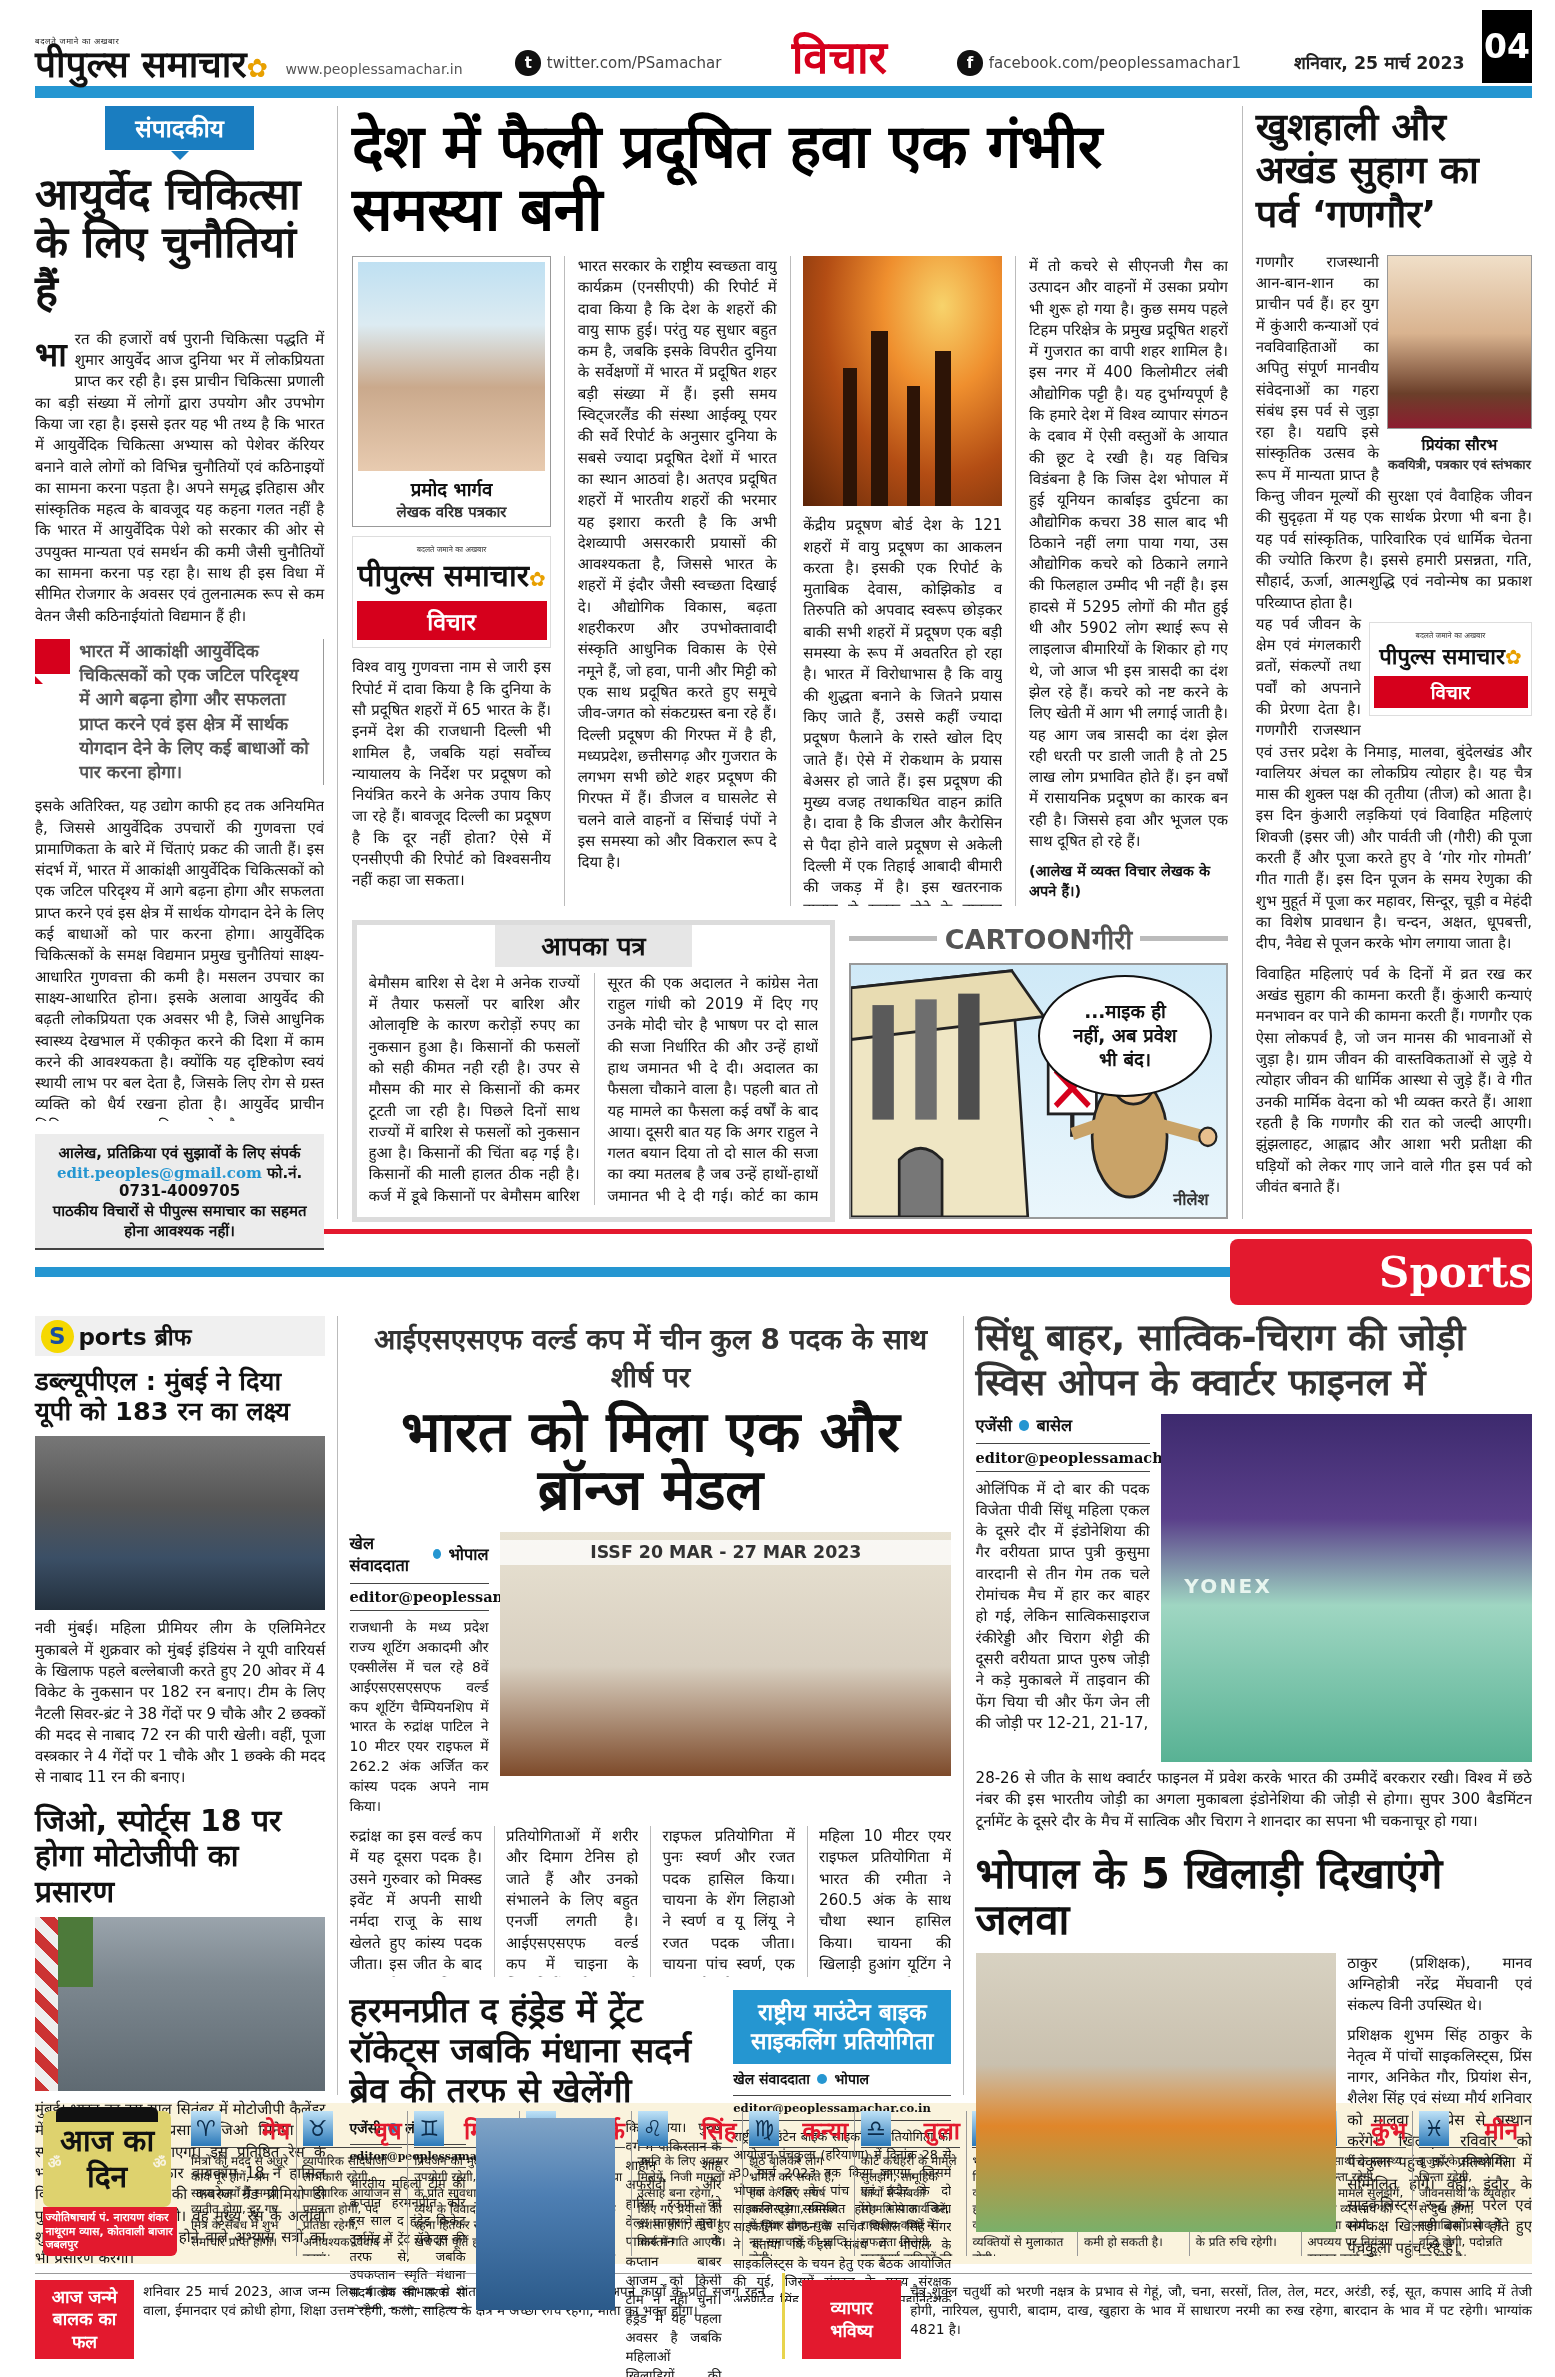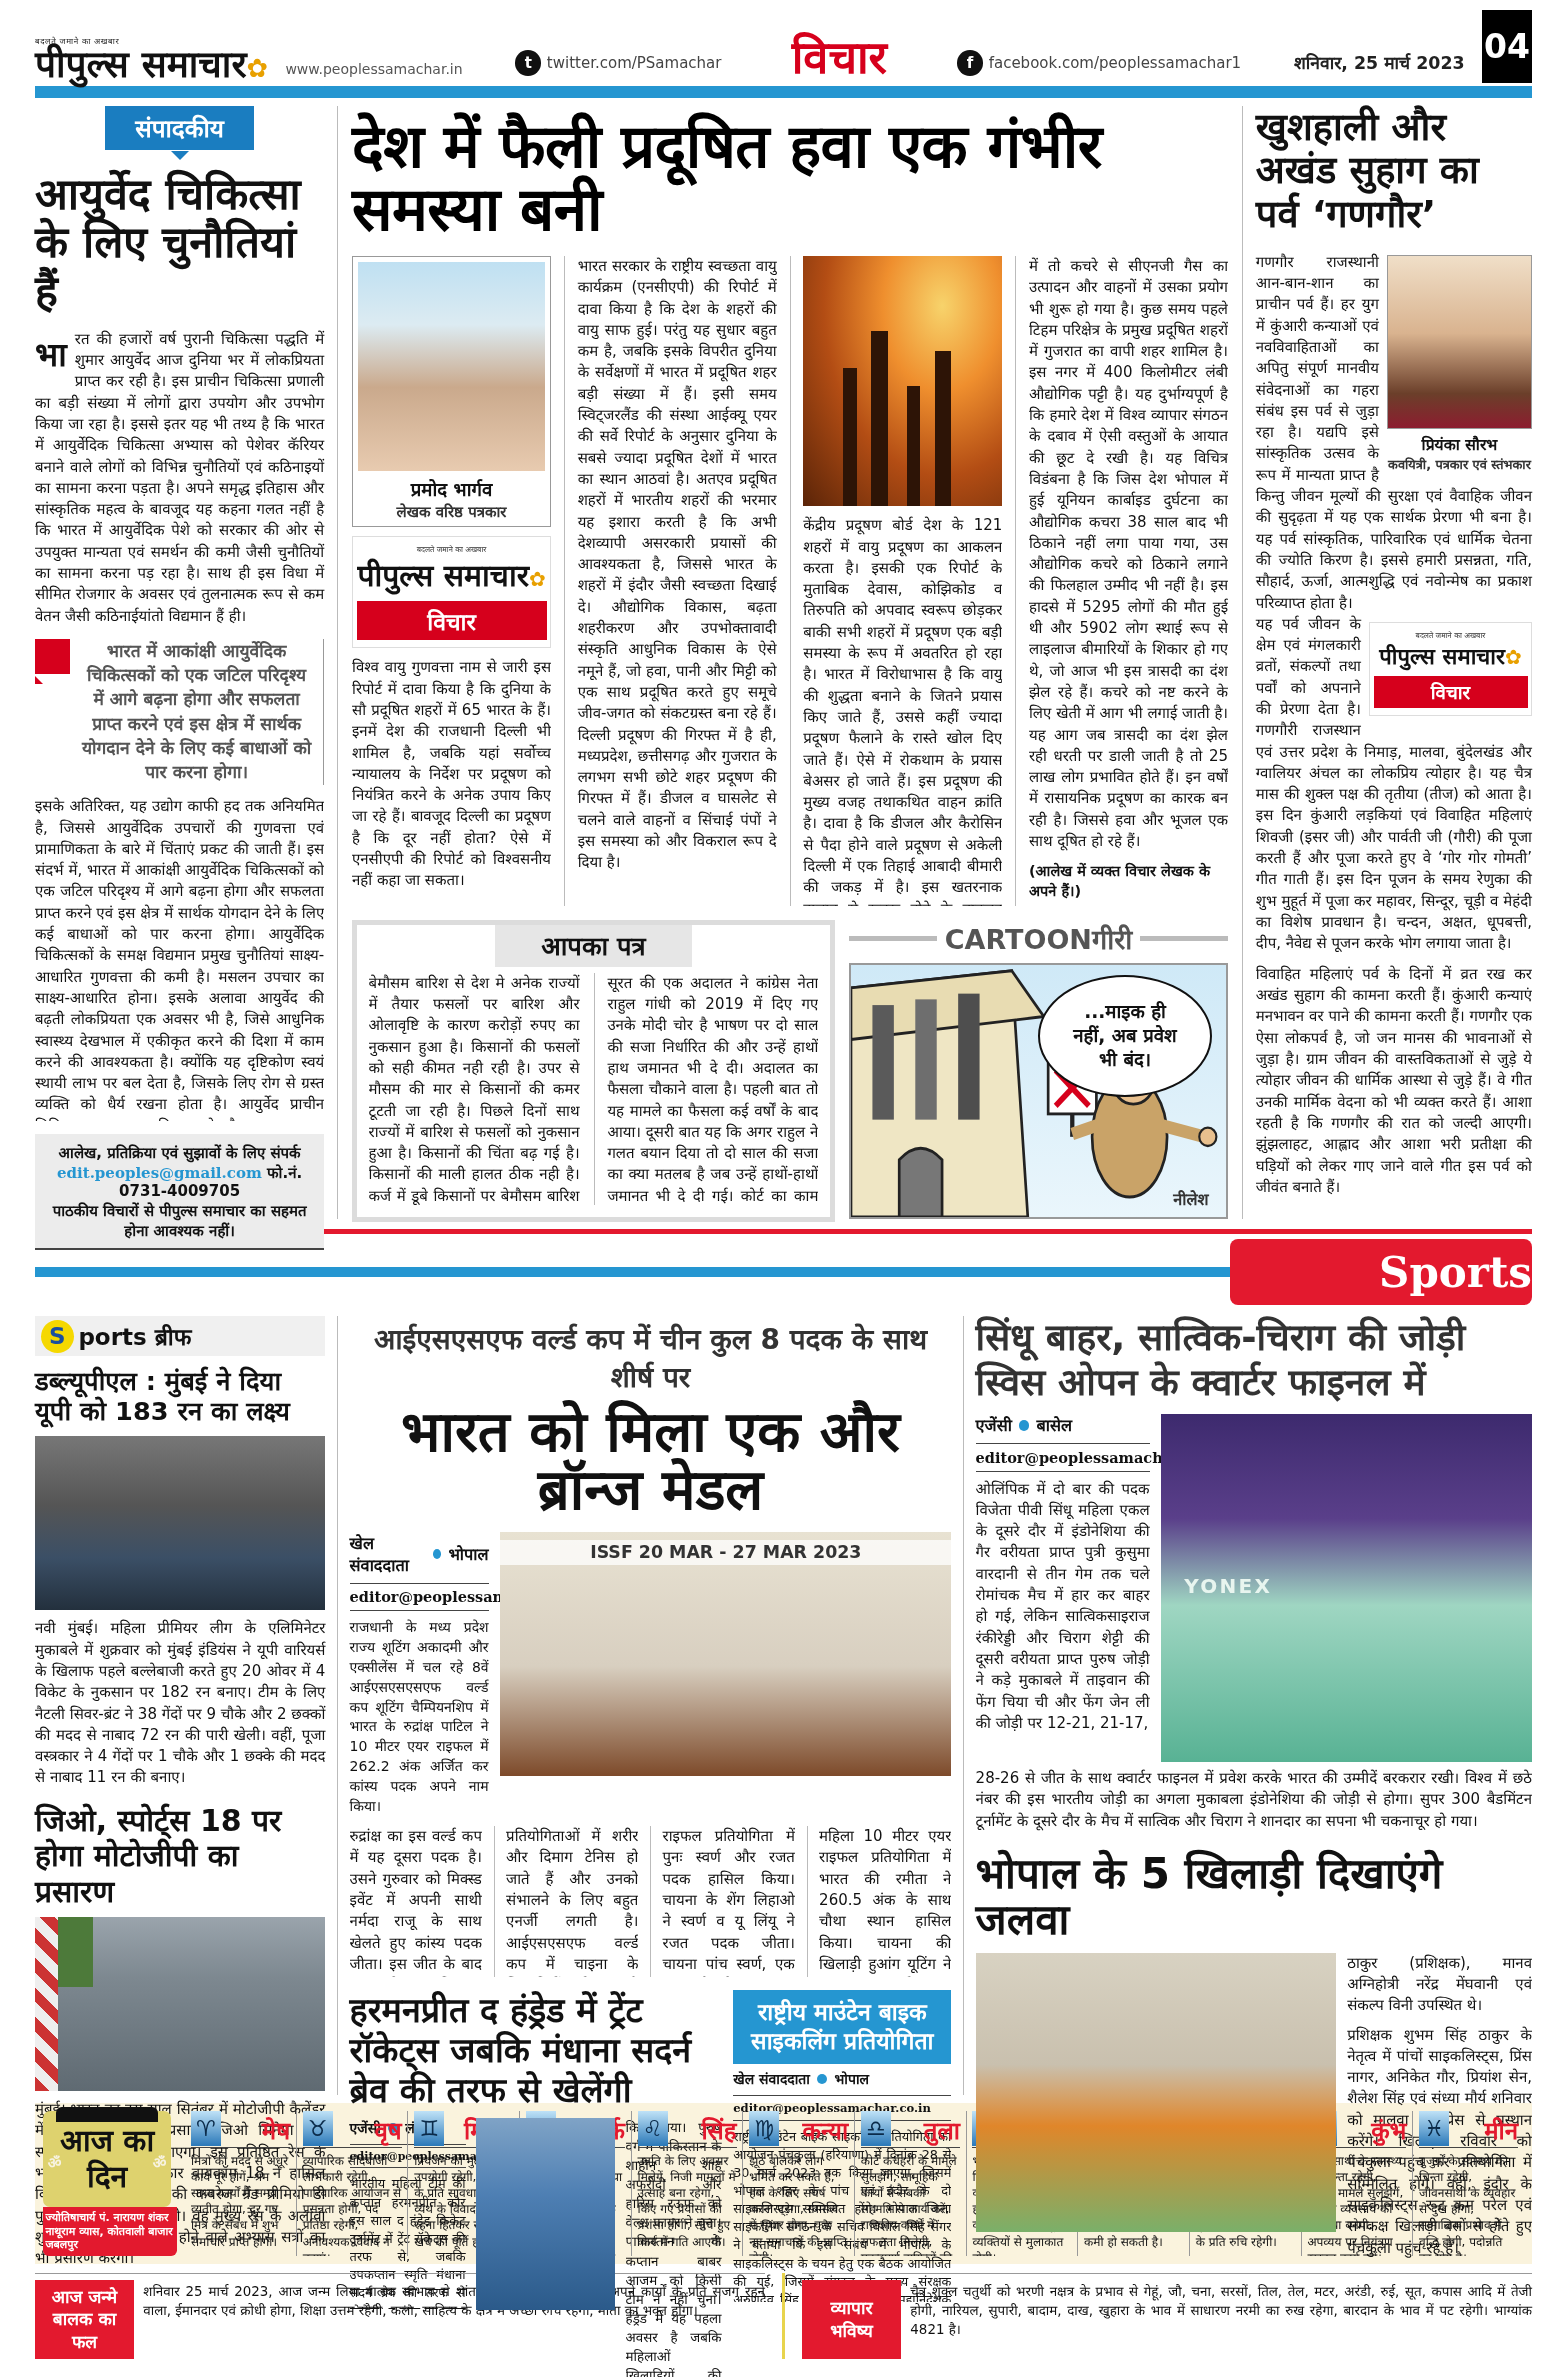--- a/index.html
+++ b/index.html
@@ -40,21 +40,21 @@
   .edit-tag { width:149px; background:#1a7dc0; color:#fff; font-size:24.4px; font-weight:700;
               text-align:center; padding:5.8px 0; margin:0 auto; position:relative; }
   .edit-tag:after { content:""; position:absolute; left:50%; bottom:-9.3px; transform:translateX(-50%);
                     border:9.3px solid transparent; border-top-color:#1a7dc0; border-bottom:0; }
   .edit-headline { font-size:43px; font-weight:700; line-height:1.12; margin:20px 0 14px 0; }
   .dropcap { float:left; font-size:33px; font-weight:700; padding:3.5px 8.1px 0 0; }
   .pull-wrap { display:flex; gap:9.3px; margin:11.6px 0; }
   .pull-mark { width:35px; height:35px; background:#d6001c; position:relative; flex:none; }
   .pull-mark:after { content:""; position:absolute; left:0; bottom:-10.5px; border:8.1px solid transparent;
                      border-left-color:#d6001c; border-bottom:0; }
-  .pull-quote { font-size:17.4px; font-weight:700; color:#555; text-align:center; line-height:1.4;
+  .pull-quote { font-size:17.4px; font-weight:700; color:#555; text-align:left; line-height:1.4;
                 border-right:1.7px solid #999; padding-right:9.3px; }
   .edit-footer { background:#ececec; border-bottom:2.3px double #444; text-align:center;
                  font-size:15px; font-weight:700; padding:8.1px 5.8px; margin-top:12.8px; }
   .edit-footer .mail { color:#2596d1; font-family:"DejaVu Serif", serif; }
 
   .center-col { width:906px; padding:0 14px; border-left:1.2px solid #bbb; border-right:1.2px solid #bbb; }
   .kicker { text-align:center; font-size:31px; font-weight:700; color:#8c8c8c; margin-top:3.5px; }
   .main-headline { text-align:left; font-size:60px; font-weight:700; color:#000; line-height:1.05;
                    margin:9.3px 0 15px 0; letter-spacing:-0.6px; }
   .article-cols { display:flex; gap:12.8px; height:650px; overflow:hidden; }

